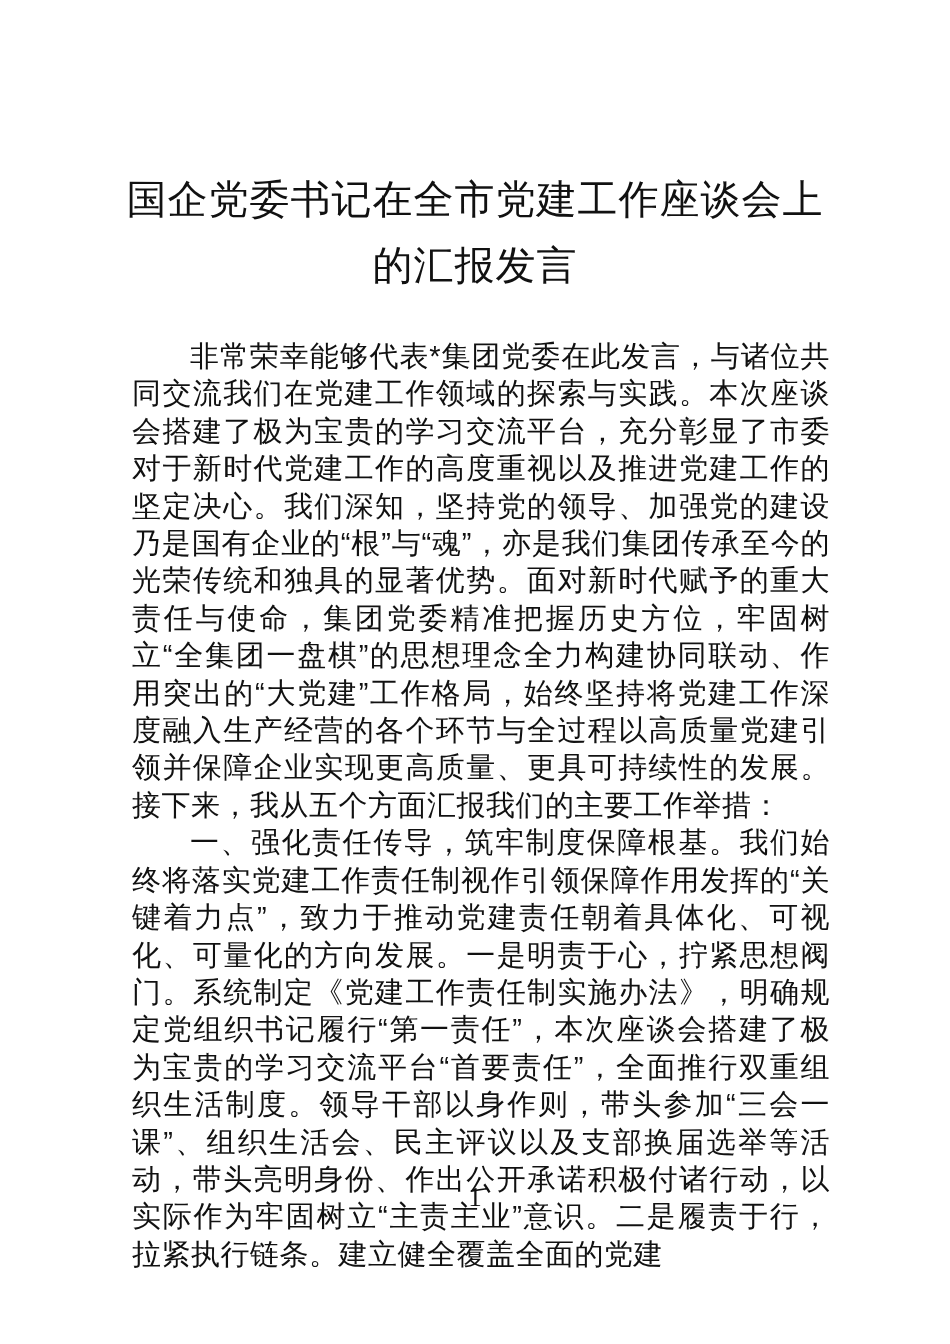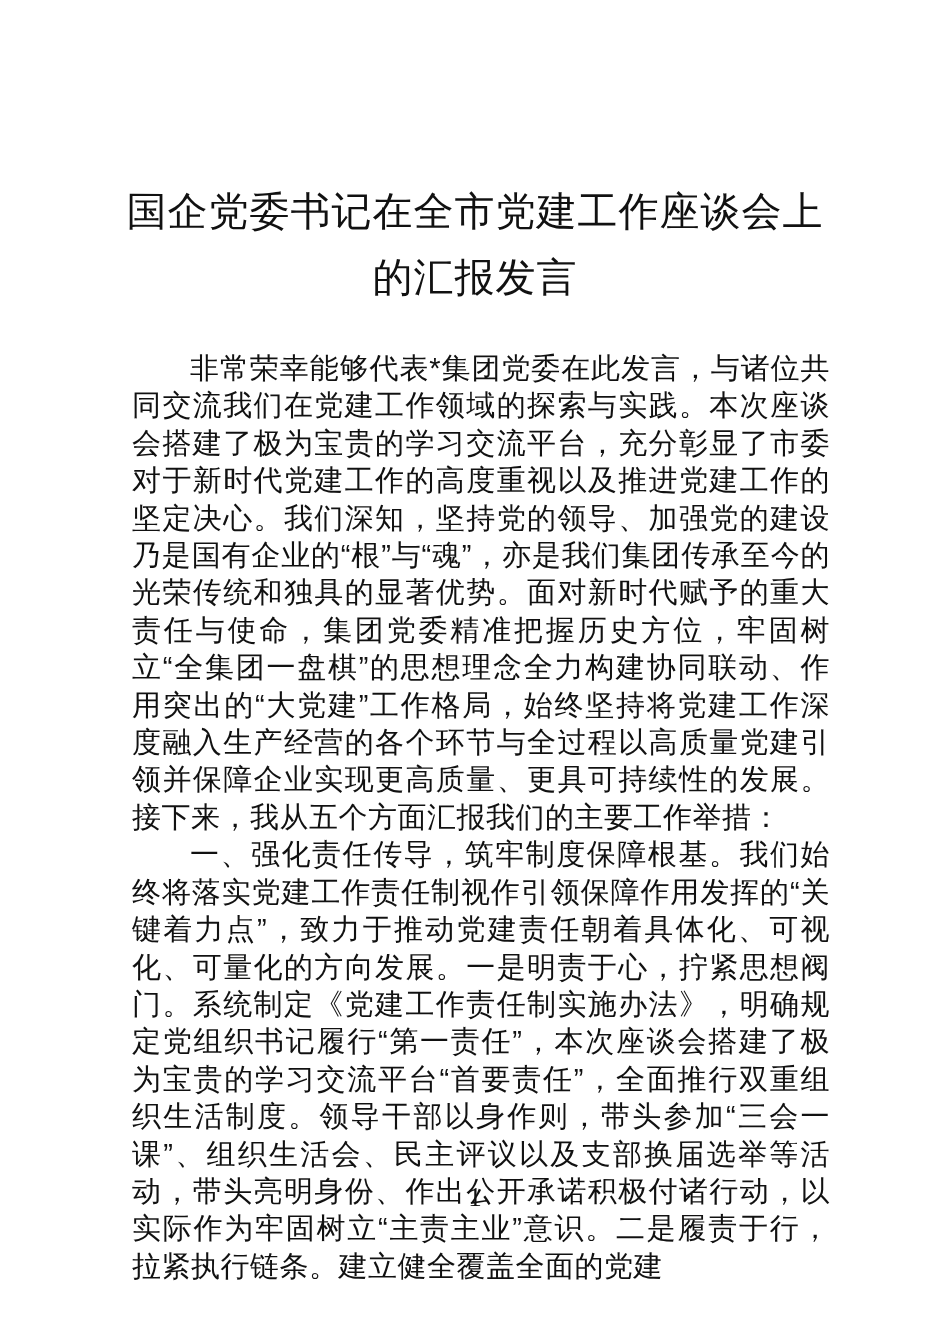--- a/index.html
+++ b/index.html
@@ -14,21 +14,21 @@
     height: 1344px;
     margin: 0 auto;
     background: #ffffff;
     color: #111111;
     font-family: "Liberation Sans", "DejaVu Sans", sans-serif;
     overflow: hidden;
   }
 
   .doc-title {
     padding-top: 166px;
-    margin: 12px auto;
+    margin: 0 auto;
     max-width: 700px;
     text-align: center;
     font-size: 40px;
     font-weight: normal;
     line-height: 66px;
     letter-spacing: 1px;
     color: #111111;
   }
 
   .doc-body {

